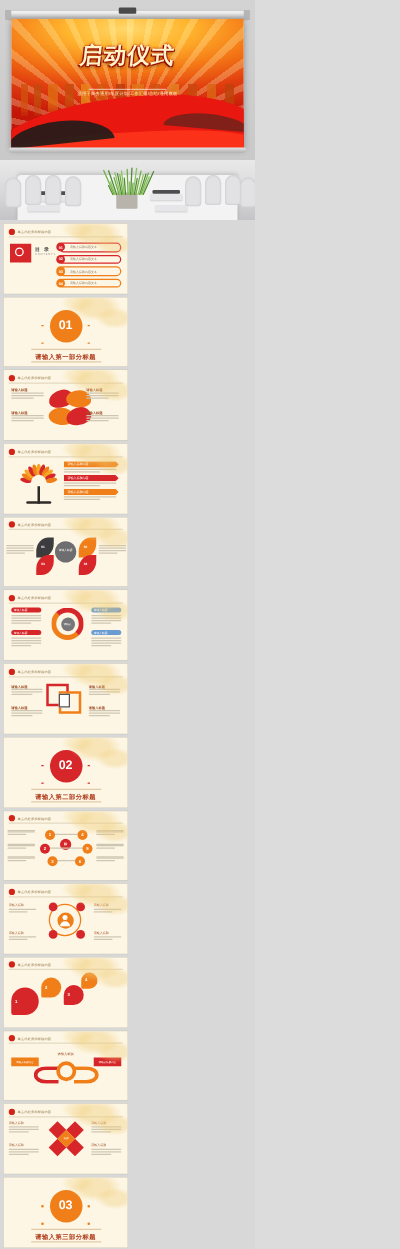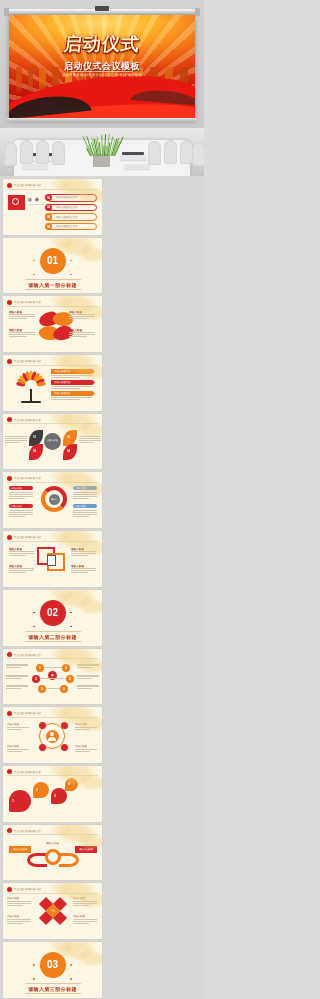--- a/index.html
+++ b/index.html
@@ -105,21 +105,20 @@
     <div class="screen">
       <div class="cover">
         <div class="sunrays"></div>
         <div class="cover-city"></div>
         <div class="wave wave2"></div>
         <div class="wave wave1"></div>
         <div class="wave wave3"></div>
         <div class="swoosh"></div>
         <div class="swoosh2"></div>
         <div class="cover-title">启动仪式</div>
-        <div class="cover-sub">启动仪式会议模板</div>
         <div class="cover-rule"></div>
         <div class="cover-desc">适用于商务通用/年度计划/工作汇报/总结/通用模板</div>
       </div>
     </div>
     <div class="proj-bottom"></div>
   </div>
 
   <div class="photo">
     <div class="tabletop"></div>
     <div class="plant-pot"></div>

